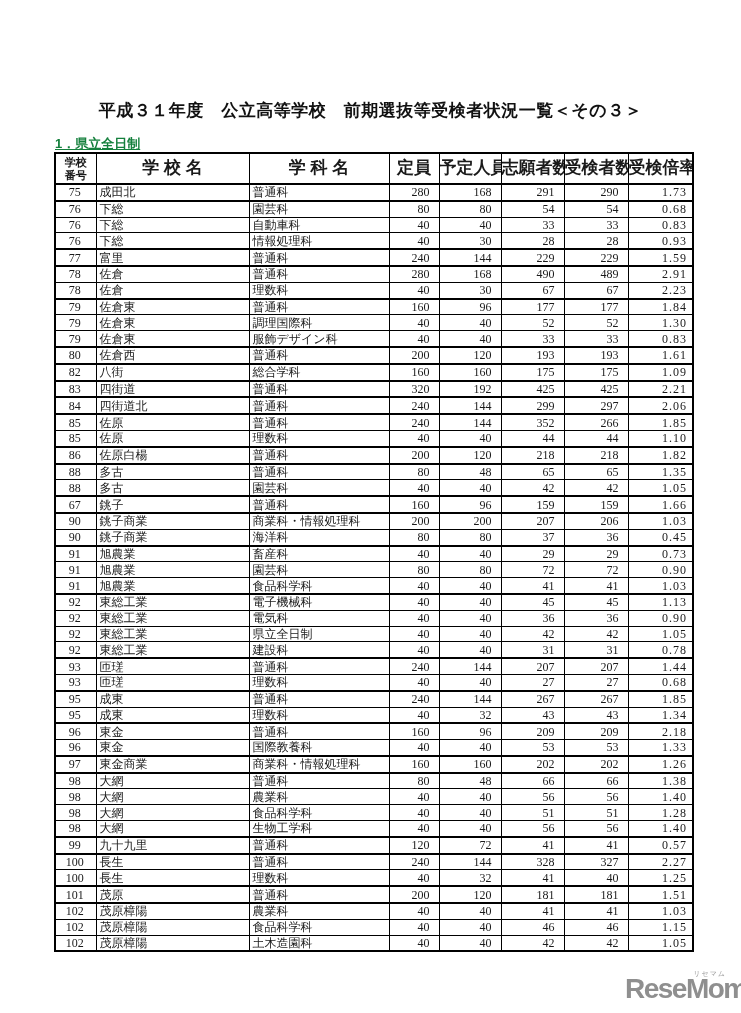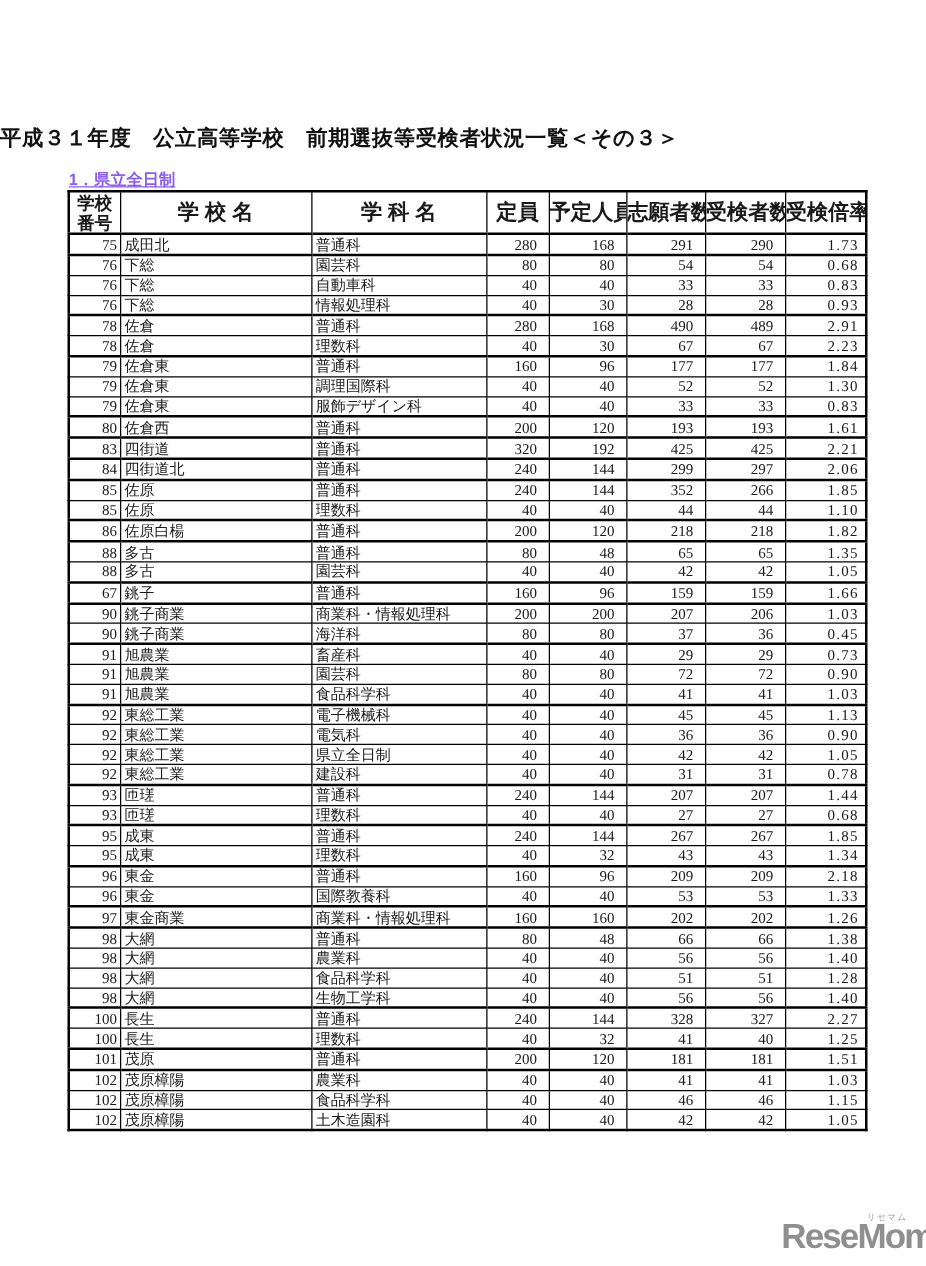--- a/index.html
+++ b/index.html
@@ -11,36 +11,36 @@
     font-family: "Liberation Serif", serif;
     color: #1a1a1a;
     overflow: hidden;
   }
   .title {
     position: absolute;
     top: 99px;
     left: 0;
     width: 100%;
     margin: 0;
-    text-align: left;
+    text-align: center;
     font-family: "Liberation Sans", sans-serif;
     font-weight: bold;
     font-size: 17px;
     letter-spacing: 0.5px;
     color: #111;
   }
   .section-label {
     position: absolute;
     top: 135px;
     left: 55px;
     font-family: "Liberation Sans", sans-serif;
     font-weight: bold;
     font-size: 13px;
     text-decoration: underline;
-    color: #8b5cf6;
+    color: #15803d;
   }
   table.data-table {
     position: absolute;
     top: 152px;
     left: 54px;
     width: 638px;
     border-collapse: collapse;
     table-layout: fixed;
     border: 2px solid #000;
   }
@@ -54,30 +54,30 @@
     border-bottom: 2px solid #000;
     font-family: "Liberation Sans", sans-serif;
     font-size: 17px;
     font-weight: bold;
     height: 29px;
     text-align: center;
     vertical-align: middle;
     line-height: 1.1;
   }
   .data-table thead th.h-snum {
-    font-size: 14px;
+    font-size: 11px;
     line-height: 1.15;
   }
   .data-table td {
     height: 14.8px;
     font-size: 12px;
     line-height: 1;
     vertical-align: middle;
   }
-  td.num { text-align: right; padding-right: 2px; }
+  td.num { text-align: center; padding-right: 2px; }
   td.txt { text-align: left;  padding-left: 3px; }
   td.val { text-align: right; padding-right: 9px; }
   td.ratio { padding-right: 5px; letter-spacing: 1px; margin-left: 20px; }
   tr.group-start td { border-top: 2px solid #000; }
   .logo {
     position: absolute;
     left: 621px;
     top: 971px;
     width: 120px;
     height: 40px;
@@ -172,20 +172,30 @@
           <td class="num">76</td>
           <td class="txt">下総</td>
           <td class="txt">情報処理科</td>
           <td class="val">40</td>
           <td class="val">30</td>
           <td class="val">28</td>
           <td class="val">28</td>
           <td class="val ratio">0.93</td>
         </tr>
         <tr class="group-start">
+          <td class="num">77</td>
+          <td class="txt">富里</td>
+          <td class="txt">普通科</td>
+          <td class="val">240</td>
+          <td class="val">144</td>
+          <td class="val">229</td>
+          <td class="val">229</td>
+          <td class="val ratio">1.59</td>
+        </tr>
+        <tr class="group-start">
           <td class="num">78</td>
           <td class="txt">佐倉</td>
           <td class="txt">普通科</td>
           <td class="val">280</td>
           <td class="val">168</td>
           <td class="val">490</td>
           <td class="val">489</td>
           <td class="val ratio">2.91</td>
         </tr>
         <tr>
@@ -230,20 +240,30 @@
         </tr>
         <tr class="group-start">
           <td class="num">80</td>
           <td class="txt">佐倉西</td>
           <td class="txt">普通科</td>
           <td class="val">200</td>
           <td class="val">120</td>
           <td class="val">193</td>
           <td class="val">193</td>
           <td class="val ratio">1.61</td>
+        </tr>
+        <tr class="group-start">
+          <td class="num">82</td>
+          <td class="txt">八街</td>
+          <td class="txt">総合学科</td>
+          <td class="val">160</td>
+          <td class="val">160</td>
+          <td class="val">175</td>
+          <td class="val">175</td>
+          <td class="val ratio">1.09</td>
         </tr>
         <tr class="group-start">
           <td class="num">83</td>
           <td class="txt">四街道</td>
           <td class="txt">普通科</td>
           <td class="val">320</td>
           <td class="val">192</td>
           <td class="val">425</td>
           <td class="val">425</td>
           <td class="val ratio">2.21</td>
@@ -510,20 +530,30 @@
         </tr>
         <tr>
           <td class="num">98</td>
           <td class="txt">大網</td>
           <td class="txt">生物工学科</td>
           <td class="val">40</td>
           <td class="val">40</td>
           <td class="val">56</td>
           <td class="val">56</td>
           <td class="val ratio">1.40</td>
+        </tr>
+        <tr class="group-start">
+          <td class="num">99</td>
+          <td class="txt">九十九里</td>
+          <td class="txt">普通科</td>
+          <td class="val">120</td>
+          <td class="val">72</td>
+          <td class="val">41</td>
+          <td class="val">41</td>
+          <td class="val ratio">0.57</td>
         </tr>
         <tr class="group-start">
           <td class="num">100</td>
           <td class="txt">長生</td>
           <td class="txt">普通科</td>
           <td class="val">240</td>
           <td class="val">144</td>
           <td class="val">328</td>
           <td class="val">327</td>
           <td class="val ratio">2.27</td>

